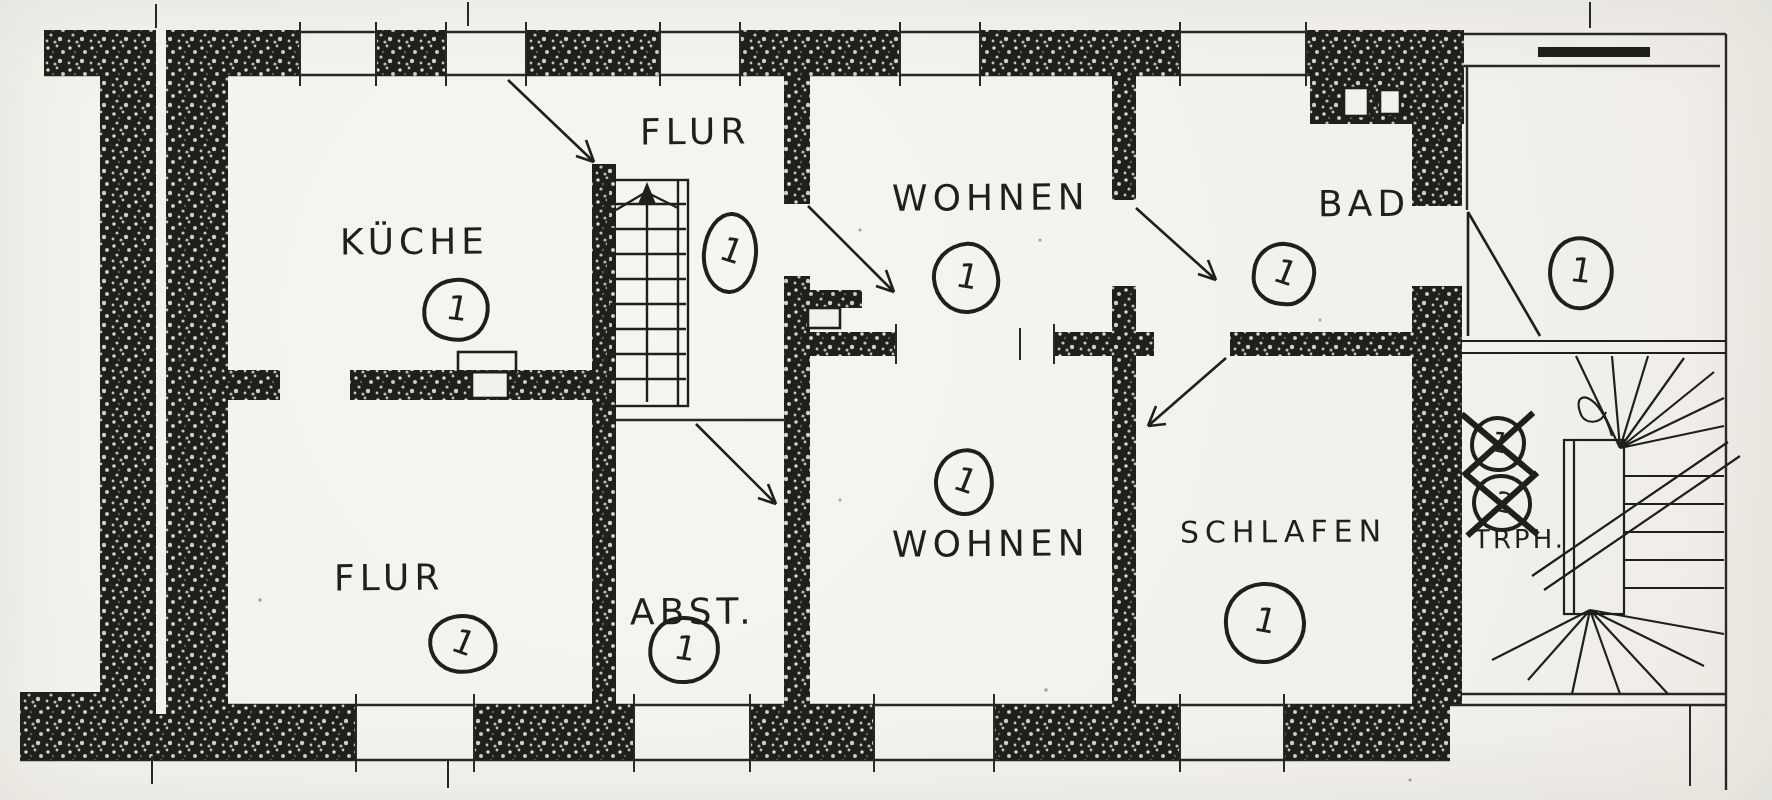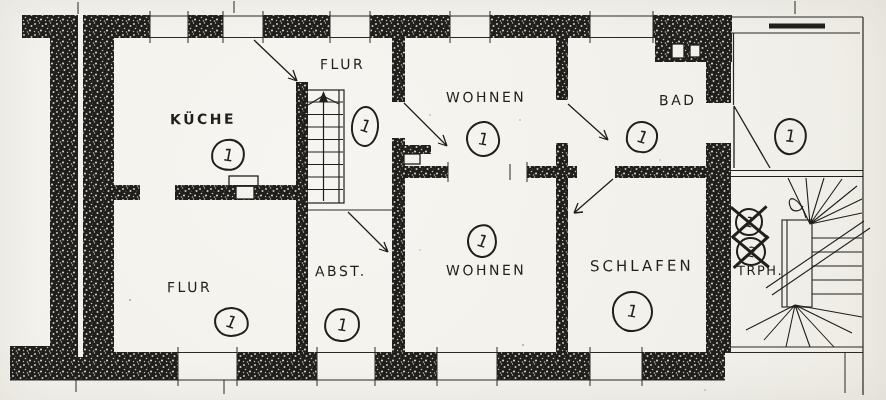--- a/index.html
+++ b/index.html
@@ -8,21 +8,21 @@
     width:886px;height:400px;
     background:radial-gradient(circle at 35% 40%, #f6f5f1 0%, #f2f0ea 70%, #edebe4 100%);
     overflow:hidden;
     font-family:"DejaVu Sans", sans-serif;
     box-shadow:inset 0 0 50px rgba(60,55,40,0.07);
   }
   #plan svg{position:absolute;left:0;top:0;}
   .room-label{
     position:absolute;
     font-family:"DejaVu Sans", sans-serif;
-    font-size:14px;
+    font-size:18px;
     letter-spacing:2.5px;
     color:#211f1a;
     white-space:nowrap;
     transform:rotate(-0.4deg);
   }
   .unit-badge{
     position:absolute;
     border:2.2px solid #211f1a;
     display:flex;align-items:center;justify-content:center;
     color:#211f1a;
@@ -172,26 +172,26 @@
         <circle cx="520" cy="120" r="0.8"></circle>
       <circle cx="430" cy="115" r="0.8"></circle>
         <circle cx="523" cy="345" r="0.9"></circle>
       <circle cx="660" cy="160" r="0.7"></circle>
         <circle cx="90" cy="180" r="0.9"></circle>
       <circle cx="705" cy="390" r="0.8"></circle>
         <circle cx="420" cy="250" r="0.7"></circle>
     </g>
   </svg>
 
-  <div class="room-label" style="left:170px;top:111px;font-weight:bold;">KÜCHE</div>
+  <div class="room-label" style="left:170px;top:111px;">KÜCHE</div>
   <div class="room-label" style="left:320px;top:56px;">FLUR</div>
   <div class="room-label" style="left:446px;top:89px;">WOHNEN</div>
   <div class="room-label" style="left:611px;top:92px;margin-left:48px;">BAD</div>
   <div class="room-label" style="left:167px;top:279px;">FLUR</div>
-  <div class="room-label" style="left:315px;top:263px;">ABST.</div>
+  <div class="room-label" style="left:315px;top:296px;">ABST.</div>
   <div class="room-label" style="left:446px;top:262px;">WOHNEN</div>
   <div class="room-label" style="left:590px;top:257px;font-size:15px;letter-spacing:3px;">SCHLAFEN</div>
   <div class="room-label" style="left:737px;top:263px;font-size:13px;letter-spacing:1.5px;">TRPH.</div>
 
   <div class="unit-badge" style="left:211px;top:139px;width:34px;height:32px;border-radius:52% 48% 46% 58%/55% 48% 56% 45%;transform:rotate(-6deg);">
     <span class="digit">1</span>
     </div>
   <div class="unit-badge" style="left:351px;top:106px;width:28px;height:41px;border-radius:50% 50% 48% 52%/52% 50% 50% 48%;transform:rotate(4deg);">
     <span class="digit">1</span>
     </div>

